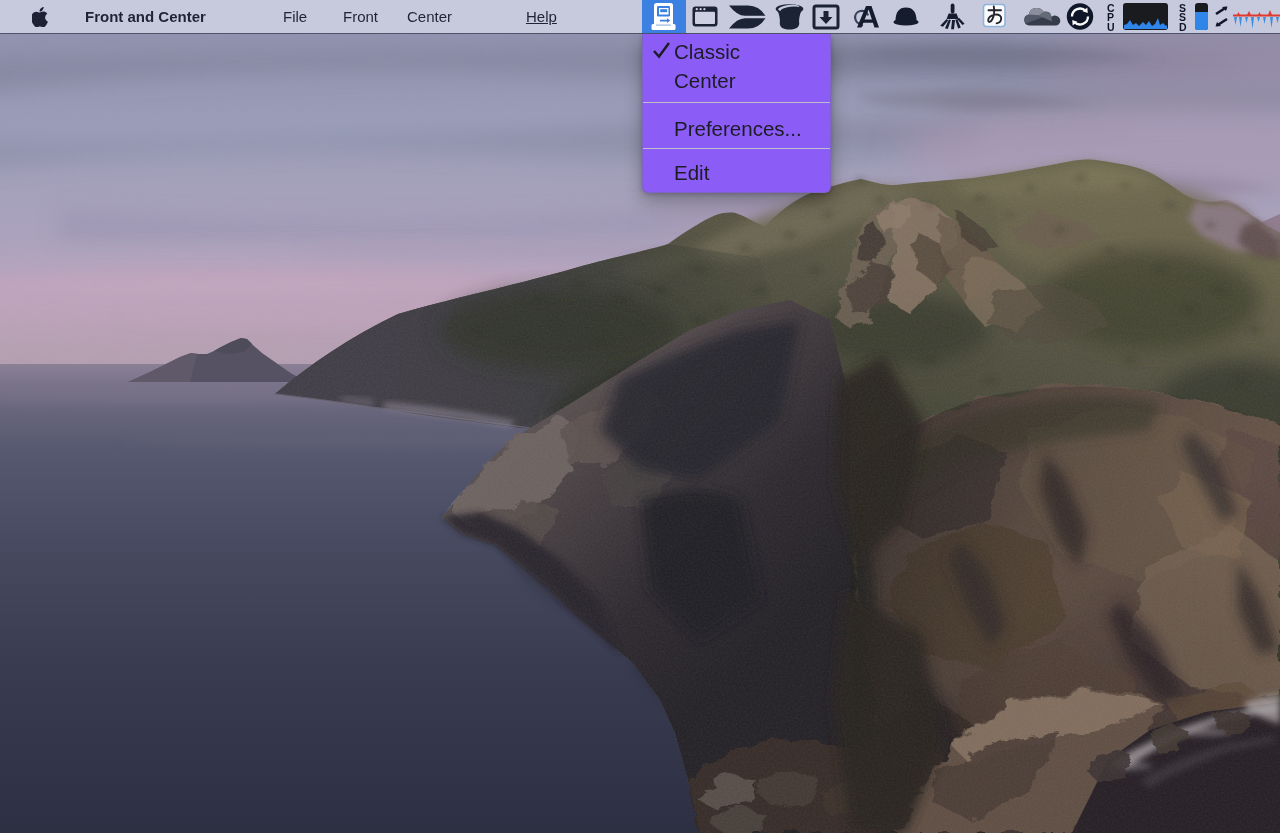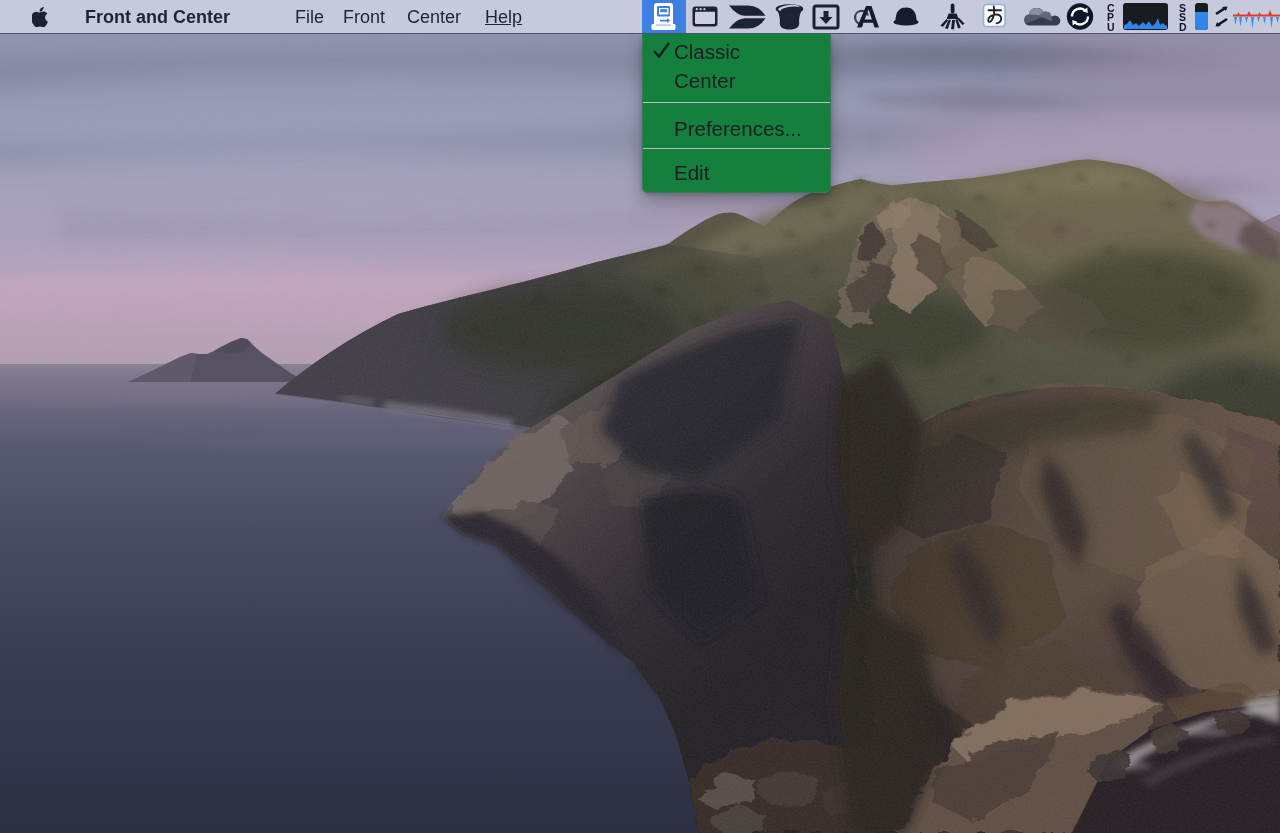--- a/index.html
+++ b/index.html
@@ -3,26 +3,26 @@
 <meta charset="utf-8">
 <style>
   html,body{margin:0;padding:0;width:1280px;height:833px;overflow:hidden;
     font-family:"Liberation Sans",sans-serif;}
   #stage{position:relative;width:1280px;height:833px;background:#8e92ae;overflow:hidden;}
   #wall{position:absolute;left:0;top:0;}
   
   #menubar{position:absolute;left:0;top:0;width:1280px;height:32.5px;
     background:#c7cadd;z-index:10;box-shadow:0 1.5px 0 rgba(58,61,88,0.75);}
   #menubar .mtxt{position:absolute;top:0;height:17px;line-height:34px;
-    font-size:18px;color:#1f2335;white-space:pre;}
+    font-size:15px;color:#1f2335;white-space:pre;}
   #menubar .bold{font-weight:bold;}
   #fcbox{position:absolute;left:642px;top:0;width:44px;height:32.5px;background:#3c80e2;}
   
   #dropdown{position:absolute;left:642px;top:34px;width:189px;height:159px;
-    background:#15803d;border-radius:0 0 6px 6px;z-index:9;
+    background:#8b5cf6;border-radius:0 0 6px 6px;z-index:9;
     box-shadow:0 7px 18px rgba(0,0,0,0.3), 0 1px 5px rgba(0,0,0,0.18);
     border-left:1px solid rgba(110,110,130,0.4);
     border-right:1px solid rgba(110,110,130,0.4);
     border-bottom:1px solid rgba(110,110,130,0.4);
     box-sizing:border-box;}
   #dropdown .item{position:absolute;left:31px;font-size:20.5px;line-height:21px;color:#1c1c24;}
   #dropdown .sep{position:absolute;left:0;width:100%;height:1px;
     background:#bfbfcb;}
 </style>
 </head>
@@ -328,24 +328,24 @@
         L1280,833 L700,833 L688,780 675,733 660,700 633,663 603,638 573,613 545,585 519,564 495,545 462,534 442,517 L470,483 495,455 516,437 530,428 L470,420 420,413 370,407 330,401 Z" fill="#888"></path>
     </g>
   </svg>
 
   <div id="menubar">
     <svg style="position:absolute;left:32px;top:7px;" width="16" height="20" viewBox="0 0 16 20">
       <path fill="#1d2134" d="M13.1,10.6c0-2.6,2.1-3.8,2.2-3.9c-1.2-1.8-3.1-2-3.8-2.1c-1.6-0.2-3.1,1-3.9,1 s-2-1-3.4-0.9C2.6,4.8,1,5.8,0.1,7.3c-1.8,3.1-0.5,7.8,1.3,10.3c0.9,1.3,1.9,2.7,3.2,2.6c1.3-0.1,1.8-0.8,3.3-0.8 s2,0.8,3.4,0.8c1.4,0,2.3-1.3,3.1-2.5c1-1.5,1.4-2.9,1.4-3C15.8,14.6,13.1,13.5,13.1,10.6z"></path>
       <path fill="#1d2134" d="M10.6,2.9C11.3,2,11.8,0.9,11.7,0c-1,0-2.3,0.7-3,1.6C8,2.3,7.4,3.5,7.6,4.6C8.7,4.7,9.9,3.8,10.6,2.9z"></path>
     </svg>
     <span class="mtxt bold" style="left:85px;">Front and Center</span>
-    <span class="mtxt" style="left:283px;margin-left:12px;">File</span>
+    <span class="mtxt" style="left:283px;">File</span>
     <span class="mtxt" style="left:343px;">Front</span>
     <span class="mtxt" style="left:407px;">Center</span>
-    <span class="mtxt" style="left:485px;text-decoration:underline;">Help</span>
+    <span class="mtxt" style="left:526px;text-decoration:underline;">Help</span>
     <div id="fcbox"></div>
     <svg id="icons" style="position:absolute;left:640px;top:0;" width="640" height="34" viewBox="640 0 640 34">
 
       <g>
         <rect x="654" y="3" width="19" height="24" rx="2.5" fill="#fff"></rect>
         <rect x="651.5" y="24" width="24" height="6" rx="1.5" fill="#fff"></rect>
         <rect x="657" y="6" width="13" height="10.5" rx="1.2" fill="#3c80e2"></rect>
         <rect x="659" y="8" width="9.5" height="6.5" fill="#fff"></rect>
         <rect x="660.2" y="9.2" width="7" height="3" fill="#3c80e2"></rect>
         <path d="M660,19.8 h7 v-1.6 l3.2,2.4 -3.2,2.4 v-1.6 h-7 Z" fill="#3c80e2"></path>

